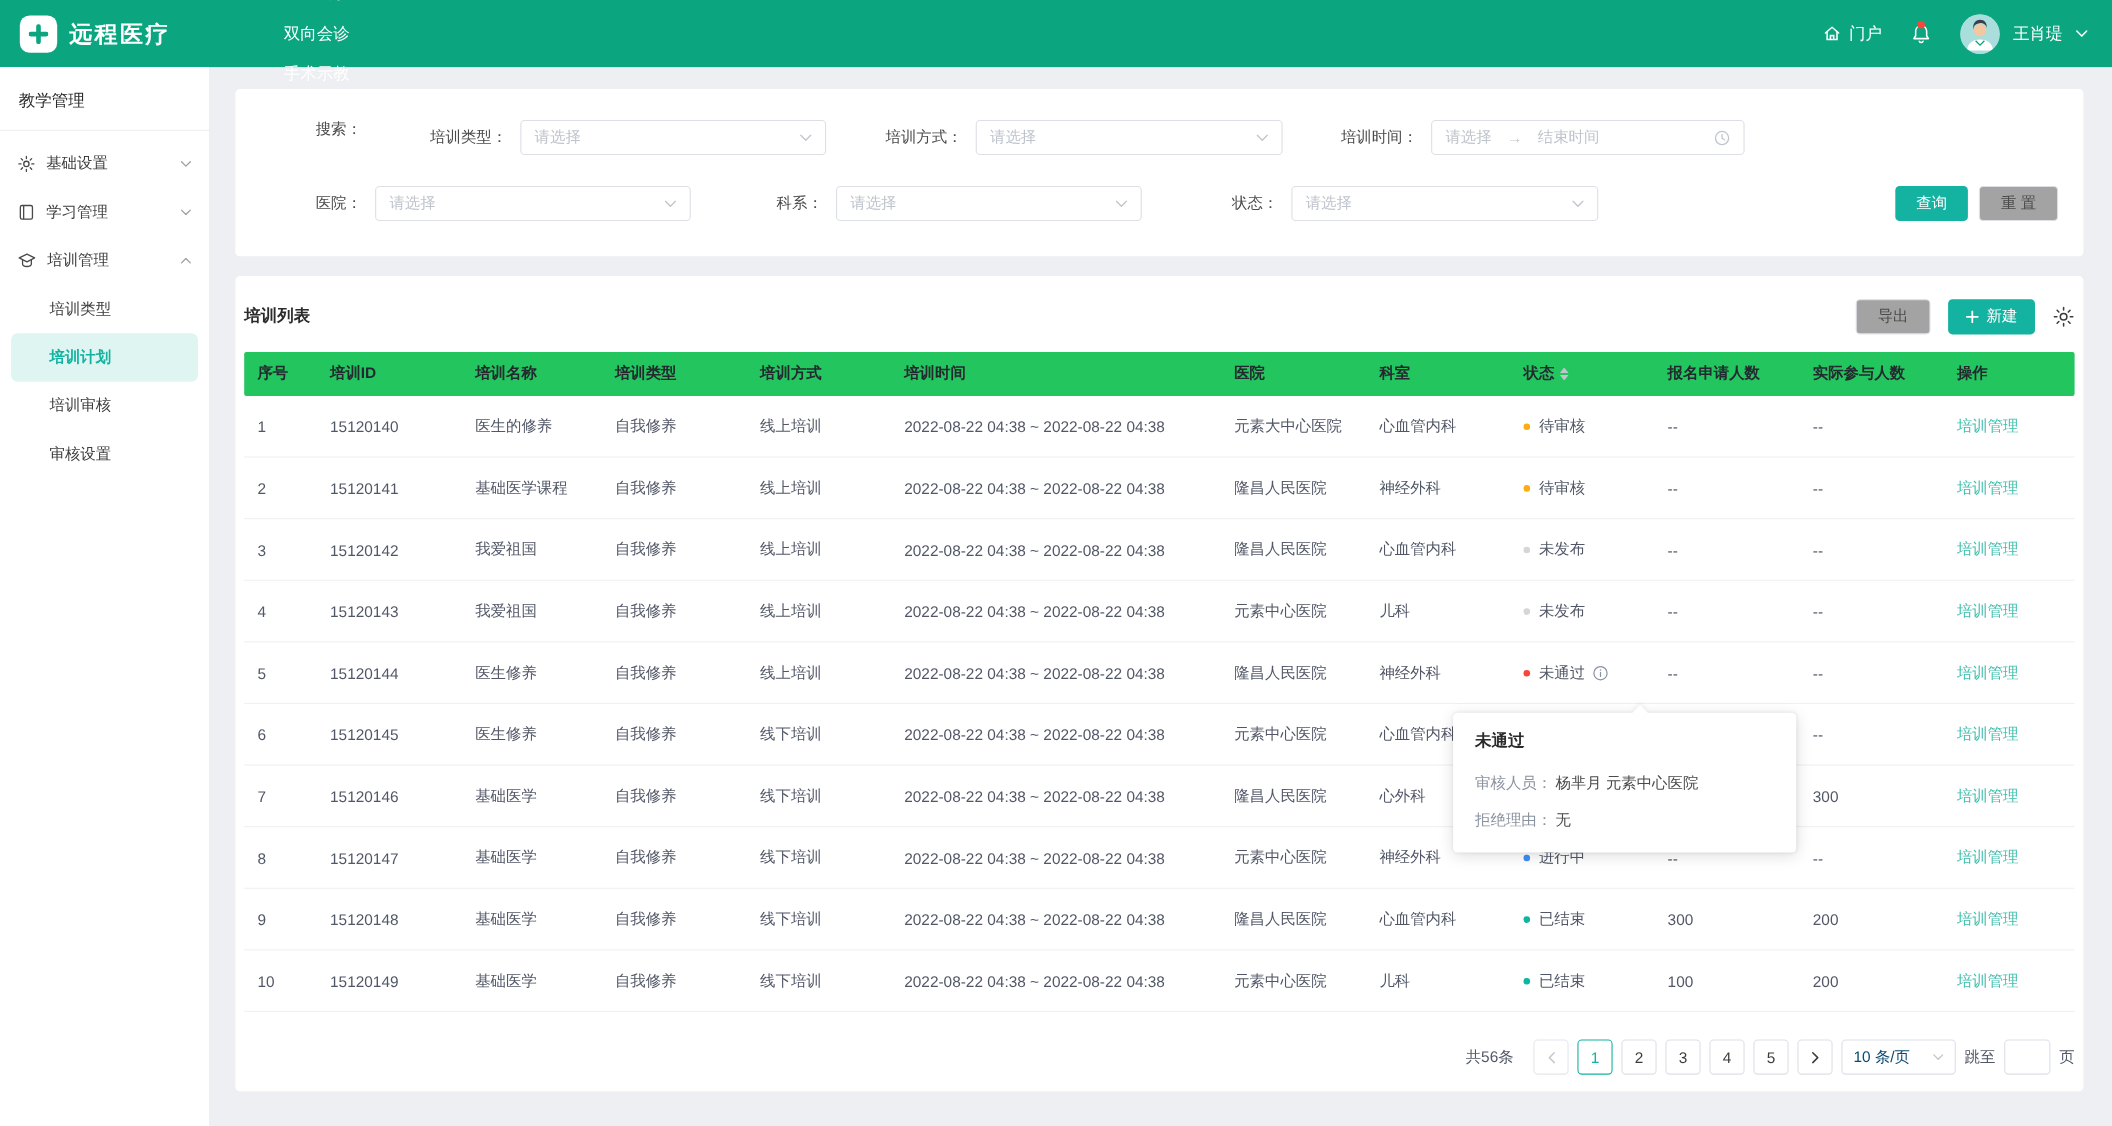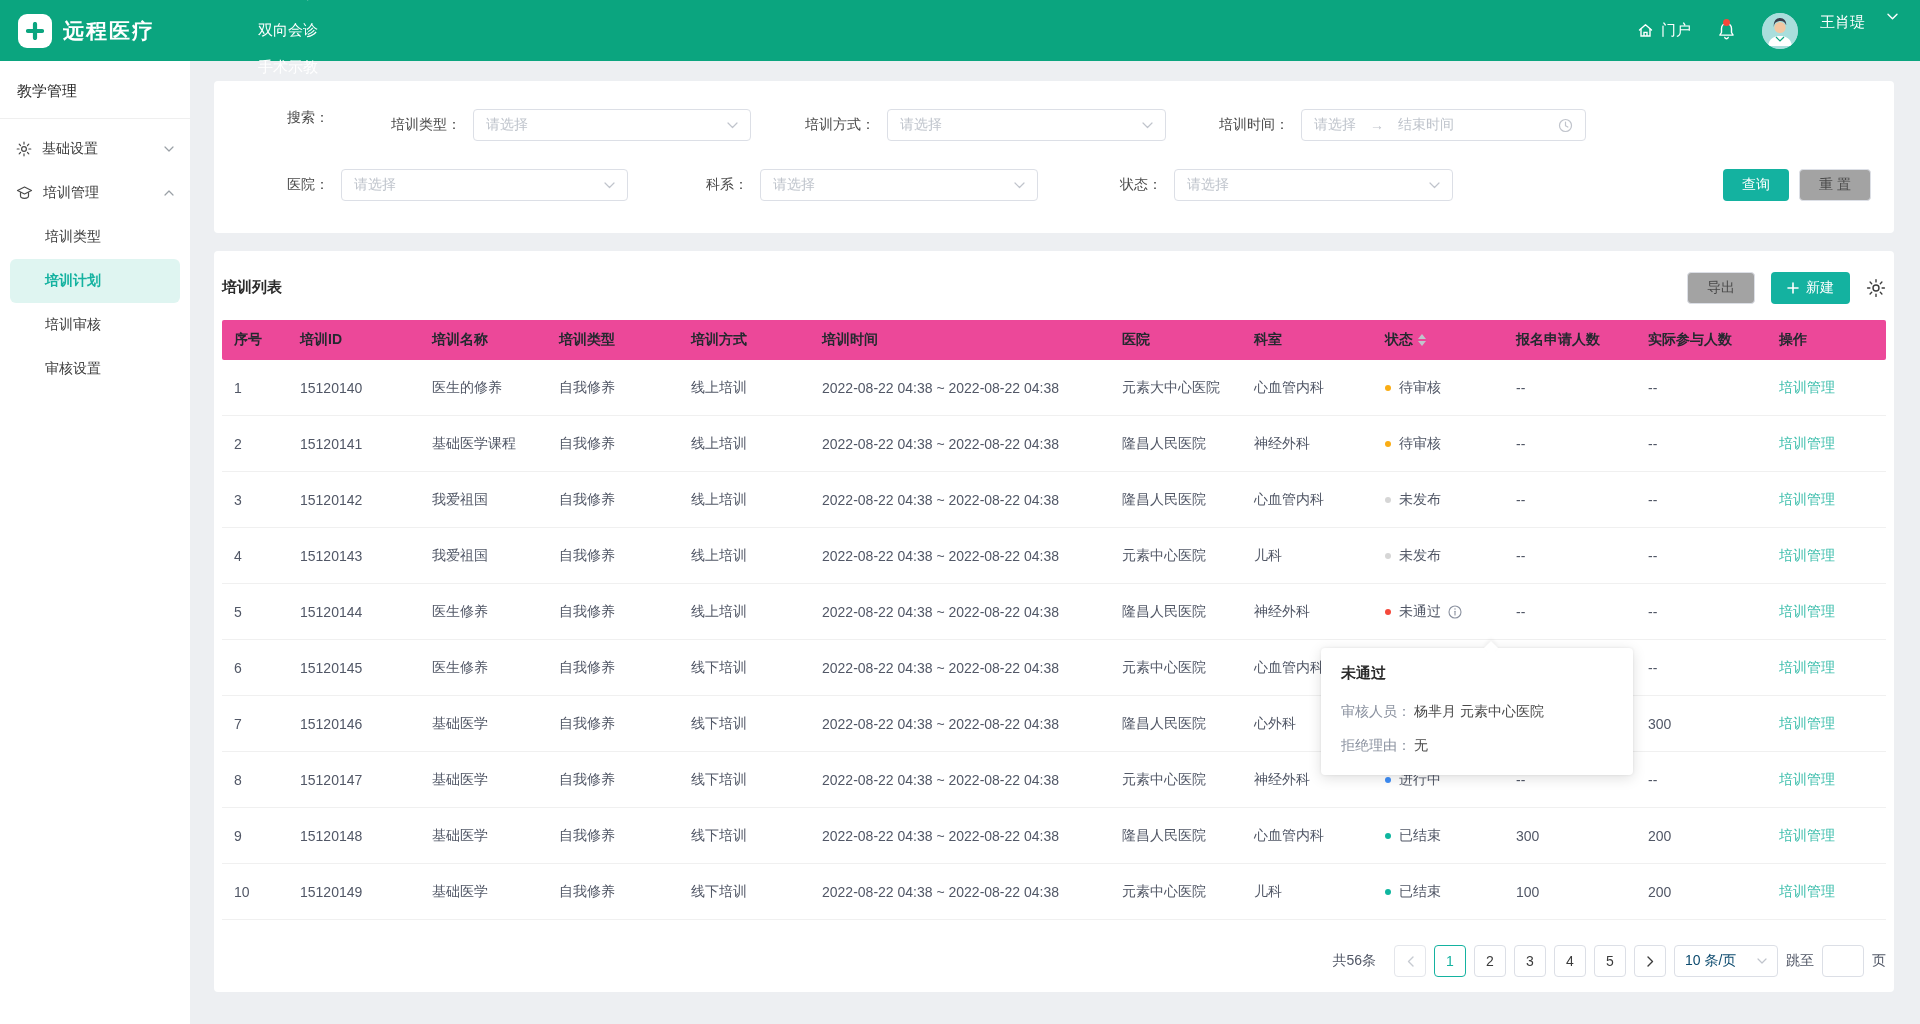--- a/index.html
+++ b/index.html
@@ -10,21 +10,21 @@
   .brand { display:flex; align-items:center; gap:11px; width:200px; }
   .logo-box { width:34px; height:34px; background:#fff; border-radius:9px; display:flex; align-items:center; justify-content:center; }
   .brand-name { color:#fff; font-size:21px; font-weight:700; letter-spacing:2px; white-space:nowrap; }
   .mainnav { display:flex; align-items:center; margin-left:24px;flex-direction:column; }
   .nav-item { color:#fff; font-size:15px; padding:9px 16px; margin-right:8px; border-radius:4px; cursor:pointer; white-space:nowrap; }
   .nav-item.active { background:rgba(0,0,0,0.18); font-weight:700; }
   .nav-right { margin-left:auto; display:flex; align-items:center; gap:26px; color:#fff; font-size:15px; }
   .portal { display:flex; align-items:center; gap:7px; cursor:pointer; }
   .bell { position:relative; cursor:pointer; display:flex; }
   .bell .dot { position:absolute; top:-2px; right:-2px; width:7px; height:7px; background:#F5483B; border-radius:50%; }
-  .userbox { display:flex; gap:22px; cursor:pointer; }
+  .userbox { display:flex; align-items:center; gap:12px; cursor:pointer; }
   .avatar { width:36px; height:36px; border-radius:50%; overflow:hidden; background:#A9DEDC; flex:none; }
 
   
   .layout { display:flex; height:963px; }
   .sidebar { width:190px; background:#fff; display:flex; flex-direction:column; flex:none; }
   .sb-title { font-size:15px; color:#2b2b2b; padding:21px 17px 17px; }
   .sb-divider { height:1px; background:#EFEFEF; }
   .sb-menu { flex:1; padding-top:8px; }
   .sb-item { height:44px; display:flex; align-items:center; padding:0 16px; color:#3c3c3c; font-size:14px; cursor:pointer; }
   .sb-item .sicon { display:flex; margin-right:10px; color:#4a4a4a; }
@@ -60,21 +60,21 @@
 
   
   .table-card { height:741px; padding:0 8px; position:relative; }
   .t-head { height:69px; display:flex; align-items:center; justify-content:space-between; padding-top:4px; }
   .t-title { font-size:15px; font-weight:700; color:#2b2b2b; }
   .t-actions { display:flex; align-items:center; gap:16px; }
   .btn-create { gap:7px; padding:0 16px; }
   .gear-btn { display:flex; color:#3c3c3c; cursor:pointer; }
 
   .grid-cols { display:grid; grid-template-columns:66px 132px 127px 132px 131px 300px 132px 131px 131px 132px 131px 87px; }
-  .thead { height:40px; background:#ec4899; align-items:center; border-radius:2px; }
+  .thead { height:40px; background:#22c55e; align-items:center; border-radius:2px; }
   .th { padding-left:12px; font-size:14px; color:#24292F; font-weight:600; display:flex; align-items:center; gap:5px; white-space:nowrap; }
   .sorter { display:flex; flex-direction:column; gap:2px; cursor:pointer; }
   .trow { height:56px; align-items:center; border-bottom:1px solid #F0F0F0; }
   .td { padding-left:12px; font-size:14px; color:#515766; white-space:nowrap; overflow:hidden; display:flex; align-items:center; }
   .dot { width:6px; height:6px; border-radius:50%; display:inline-block; margin-right:8px; flex:none; }
   .info-i { margin-left:7px; cursor:pointer; flex:none; }
   .link { color:var(--link,#3FBFAD); cursor:pointer; }
 
   
   .pagination { display:flex; align-items:center; justify-content:flex-end; gap:8px; margin-top:25px; font-size:14px; color:#515766; }
@@ -165,20 +165,34 @@
         </span>
         <span>基础设置</span>
         <span class="chev">
           <svg width="10" height="6" viewBox="0 0 10 6" fill="none" stroke="currentColor" stroke-width="1.2">
               <path d="M1 1l4 4 4-4" stroke-linecap="round" stroke-linejoin="round"></path>
             </svg>
         </span>
       </div>
       <div class="sb-item">
         <span class="sicon">
+          <svg width="16" height="16" viewBox="0 0 16 16" fill="none" stroke="currentColor" stroke-width="1.2">
+              <rect x="2.5" y="1.8" width="11" height="12.4" rx="1.5"></rect>
+              <path d="M5.5 1.8v12.4"></path>
+            </svg>
+        </span>
+        <span>学习管理</span>
+        <span class="chev">
+          <svg width="10" height="6" viewBox="0 0 10 6" fill="none" stroke="currentColor" stroke-width="1.2">
+              <path d="M1 1l4 4 4-4" stroke-linecap="round" stroke-linejoin="round"></path>
+            </svg>
+        </span>
+      </div>
+      <div class="sb-item">
+        <span class="sicon">
           <svg width="17" height="16" viewBox="0 0 17 16" fill="none" stroke="currentColor" stroke-width="1.2">
               <path d="M8.5 2 1.5 5.5l7 3.5 7-3.5z" stroke-linejoin="round"></path>
               <path d="M4.5 7.5v3.6c0 1.2 1.8 2.2 4 2.2s4-1 4-2.2V7.5" stroke-linecap="round"></path>
             </svg>
         </span>
         <span>培训管理</span>
         <span class="chev">
           <svg width="10" height="6" viewBox="0 0 10 6" fill="none" stroke="currentColor" stroke-width="1.2">
               <path d="M1 5l4-4 4 4" stroke-linecap="round" stroke-linejoin="round"></path>
             </svg>

